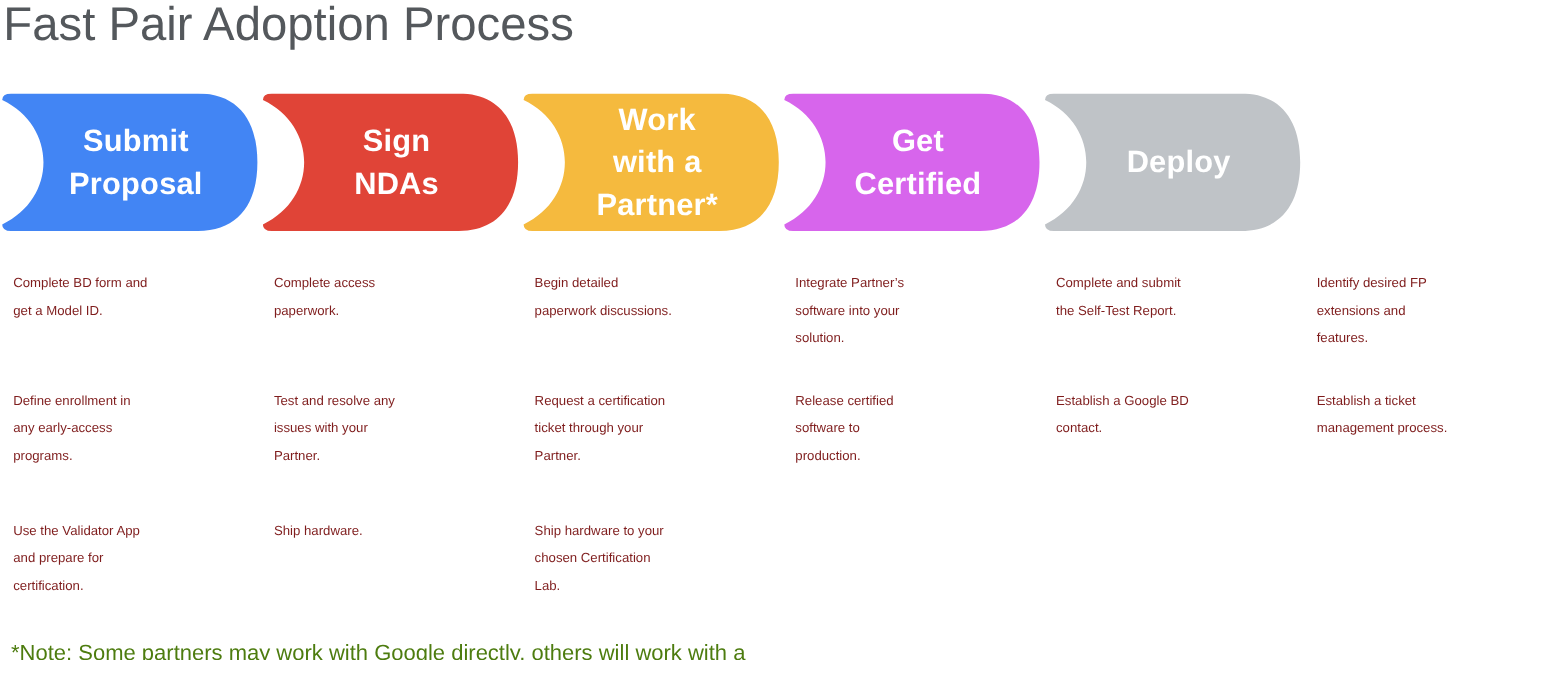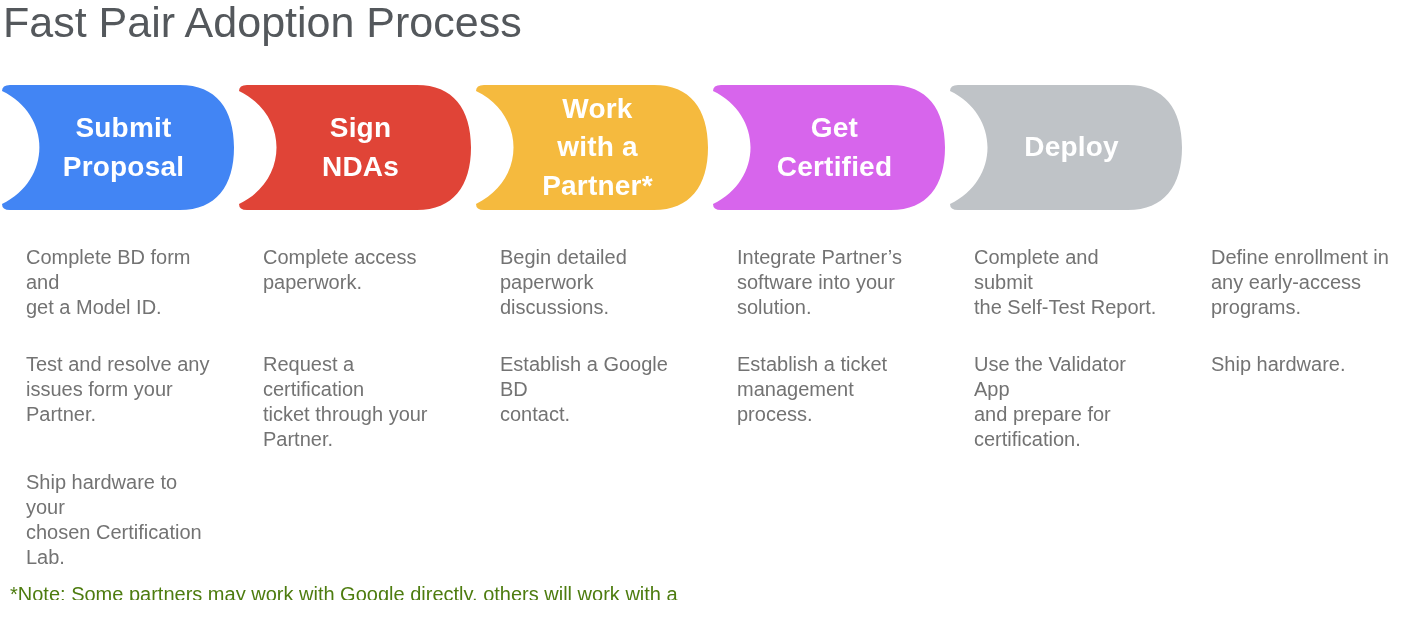--- a/index.html
+++ b/index.html
@@ -29,22 +29,22 @@
     letter-spacing:0.2px;
     padding-left:10px;
   }
   .steps-grid{
     position:absolute;top:245px;left:0;
     display:grid;
     grid-template-columns:repeat(6,237px);
     grid-template-rows:107px 118px auto;
   }
   .step{
-    padding:0 24px 0 26px;
-    font-size:20px;line-height:25px;color:#737373;
+    padding:0 24px 0 12px;
+    font-size:12px;line-height:25px;color:#7f1d1d;
     white-space:pre-line;
   }
   .note{
     position:absolute;top:581px;left:10px;margin:0;
     font-size:20px;line-height:26px;color:#4d7c0f;
     white-space:pre-line;
   }
 </style>
 </head>
 <body>
@@ -105,29 +105,35 @@
     <div class="step">Complete access
 paperwork.</div>
     <div class="step">Begin detailed
 paperwork discussions.</div>
     <div class="step">Integrate Partner’s
 software into your
 solution.</div>
     <div class="step">Complete and submit
 the Self-Test Report.</div>
 
+    <div class="step">Identify desired FP
+extensions and
+features.</div>
     <div class="step">Define enrollment in
 any early-access
 programs.</div>
     <div class="step">Test and resolve any
-issues form your
+issues with your
 Partner.</div>
     <div class="step">Request a certification
 ticket through your
 Partner.</div>
+    <div class="step">Release certified
+software to
+production.</div>
 
     <div class="step">Establish a Google BD
 contact.</div>
     <div class="step">Establish a ticket
 management process.</div>
     <div class="step">Use the Validator App
 and prepare for
 certification.</div>
     <div class="step">Ship hardware.</div>
     <div class="step">Ship hardware to your

